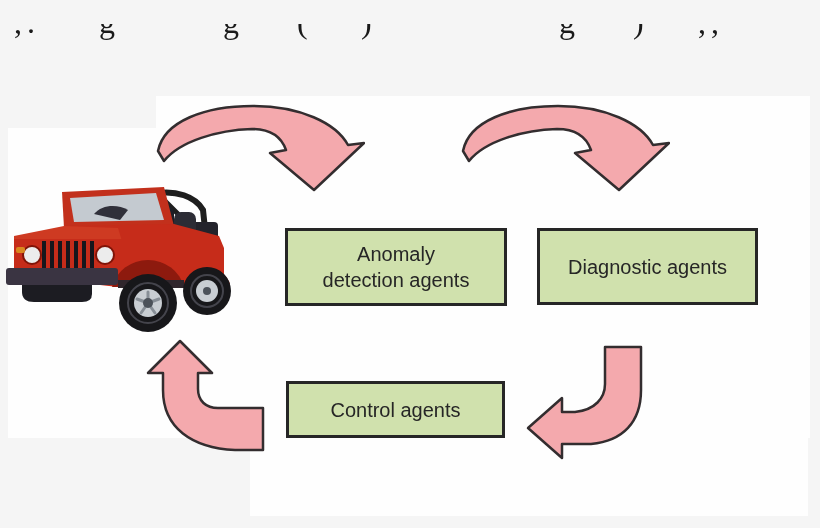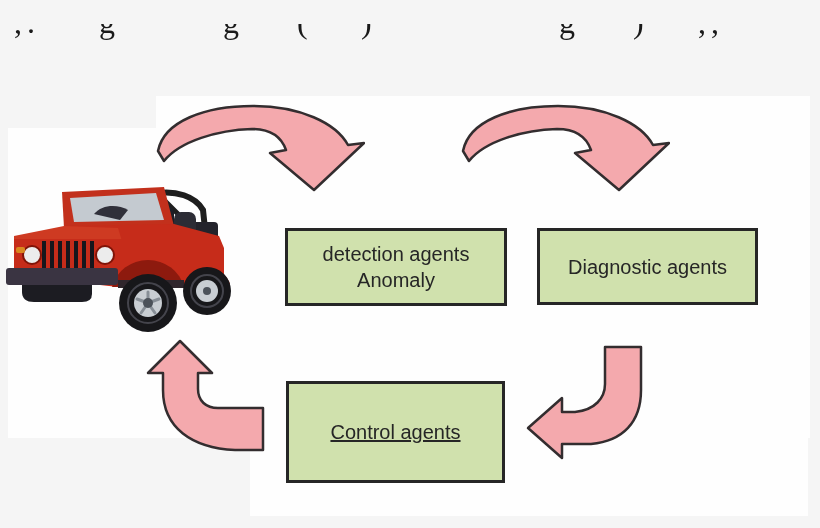--- a/index.html
+++ b/index.html
@@ -21,21 +21,21 @@
 
   .box{
     position:absolute;box-sizing:border-box;
     background:var(--box-fill,#d0e1ad);
     border:3px solid var(--box-border,#262626);
     display:flex;flex-direction:column;align-items:center;justify-content:center;
     font-size:20px;line-height:26px;color:var(--box-text,#262626);text-align:center;
   }
   #box-anomaly{left:285px;top:228px;width:222px;height:78px;}
   #box-diagnostic{left:537px;top:228px;width:221px;height:77px;}
-  #box-control{left:286px;top:381px;width:219px;height:102px;text-decoration:underline;}
+  #box-control{left:286px;top:381px;width:219px;height:57px;}
 
   .arrow{position:absolute;}
   .arrow path{
     fill:var(--arrow-fill,#f4a9ad);
     stroke:var(--arrow-outline,#332d2f);
     stroke-width:2.5;stroke-linejoin:round;
   }
   #car{position:absolute;left:6px;top:184px;}
 </style>
 </head>
@@ -71,22 +71,22 @@
 
   <svg class="arrow" style="left:525px;top:340px;" width="120" height="125" viewBox="0 0 120 125">
     <path d="M 80 7 L 116 7 L 116 50 C 116 82 98 101 66 104 L 37 104 L 37 118 L 3 88 L 37 58 L 37 72 L 50 72 C 70 70 80 58 80 44 Z"></path>
   </svg>
 
   <svg class="arrow" style="left:140px;top:335px;" width="130" height="120" viewBox="0 0 130 120">
     <path d="M 40 6 L 72 38 L 58 38 L 58 54 C 58 66 66 73 78 73 L 123 73 L 123 115 L 95 115 C 52 113 23 93 23 55 L 23 38 L 8 38 Z"></path>
   </svg>
 
   <div class="box" id="box-anomaly">
+    <span>Anomaly</span>
     <span>detection agents</span>
-    <span>Anomaly</span>
   </div>
   <div class="box" id="box-diagnostic">
     <span>Diagnostic agents</span>
   </div>
   <div class="box" id="box-control">
     <span>Control agents</span>
   </div>
 
   <svg id="car" width="228" height="152" viewBox="0 0 228 152">
 

